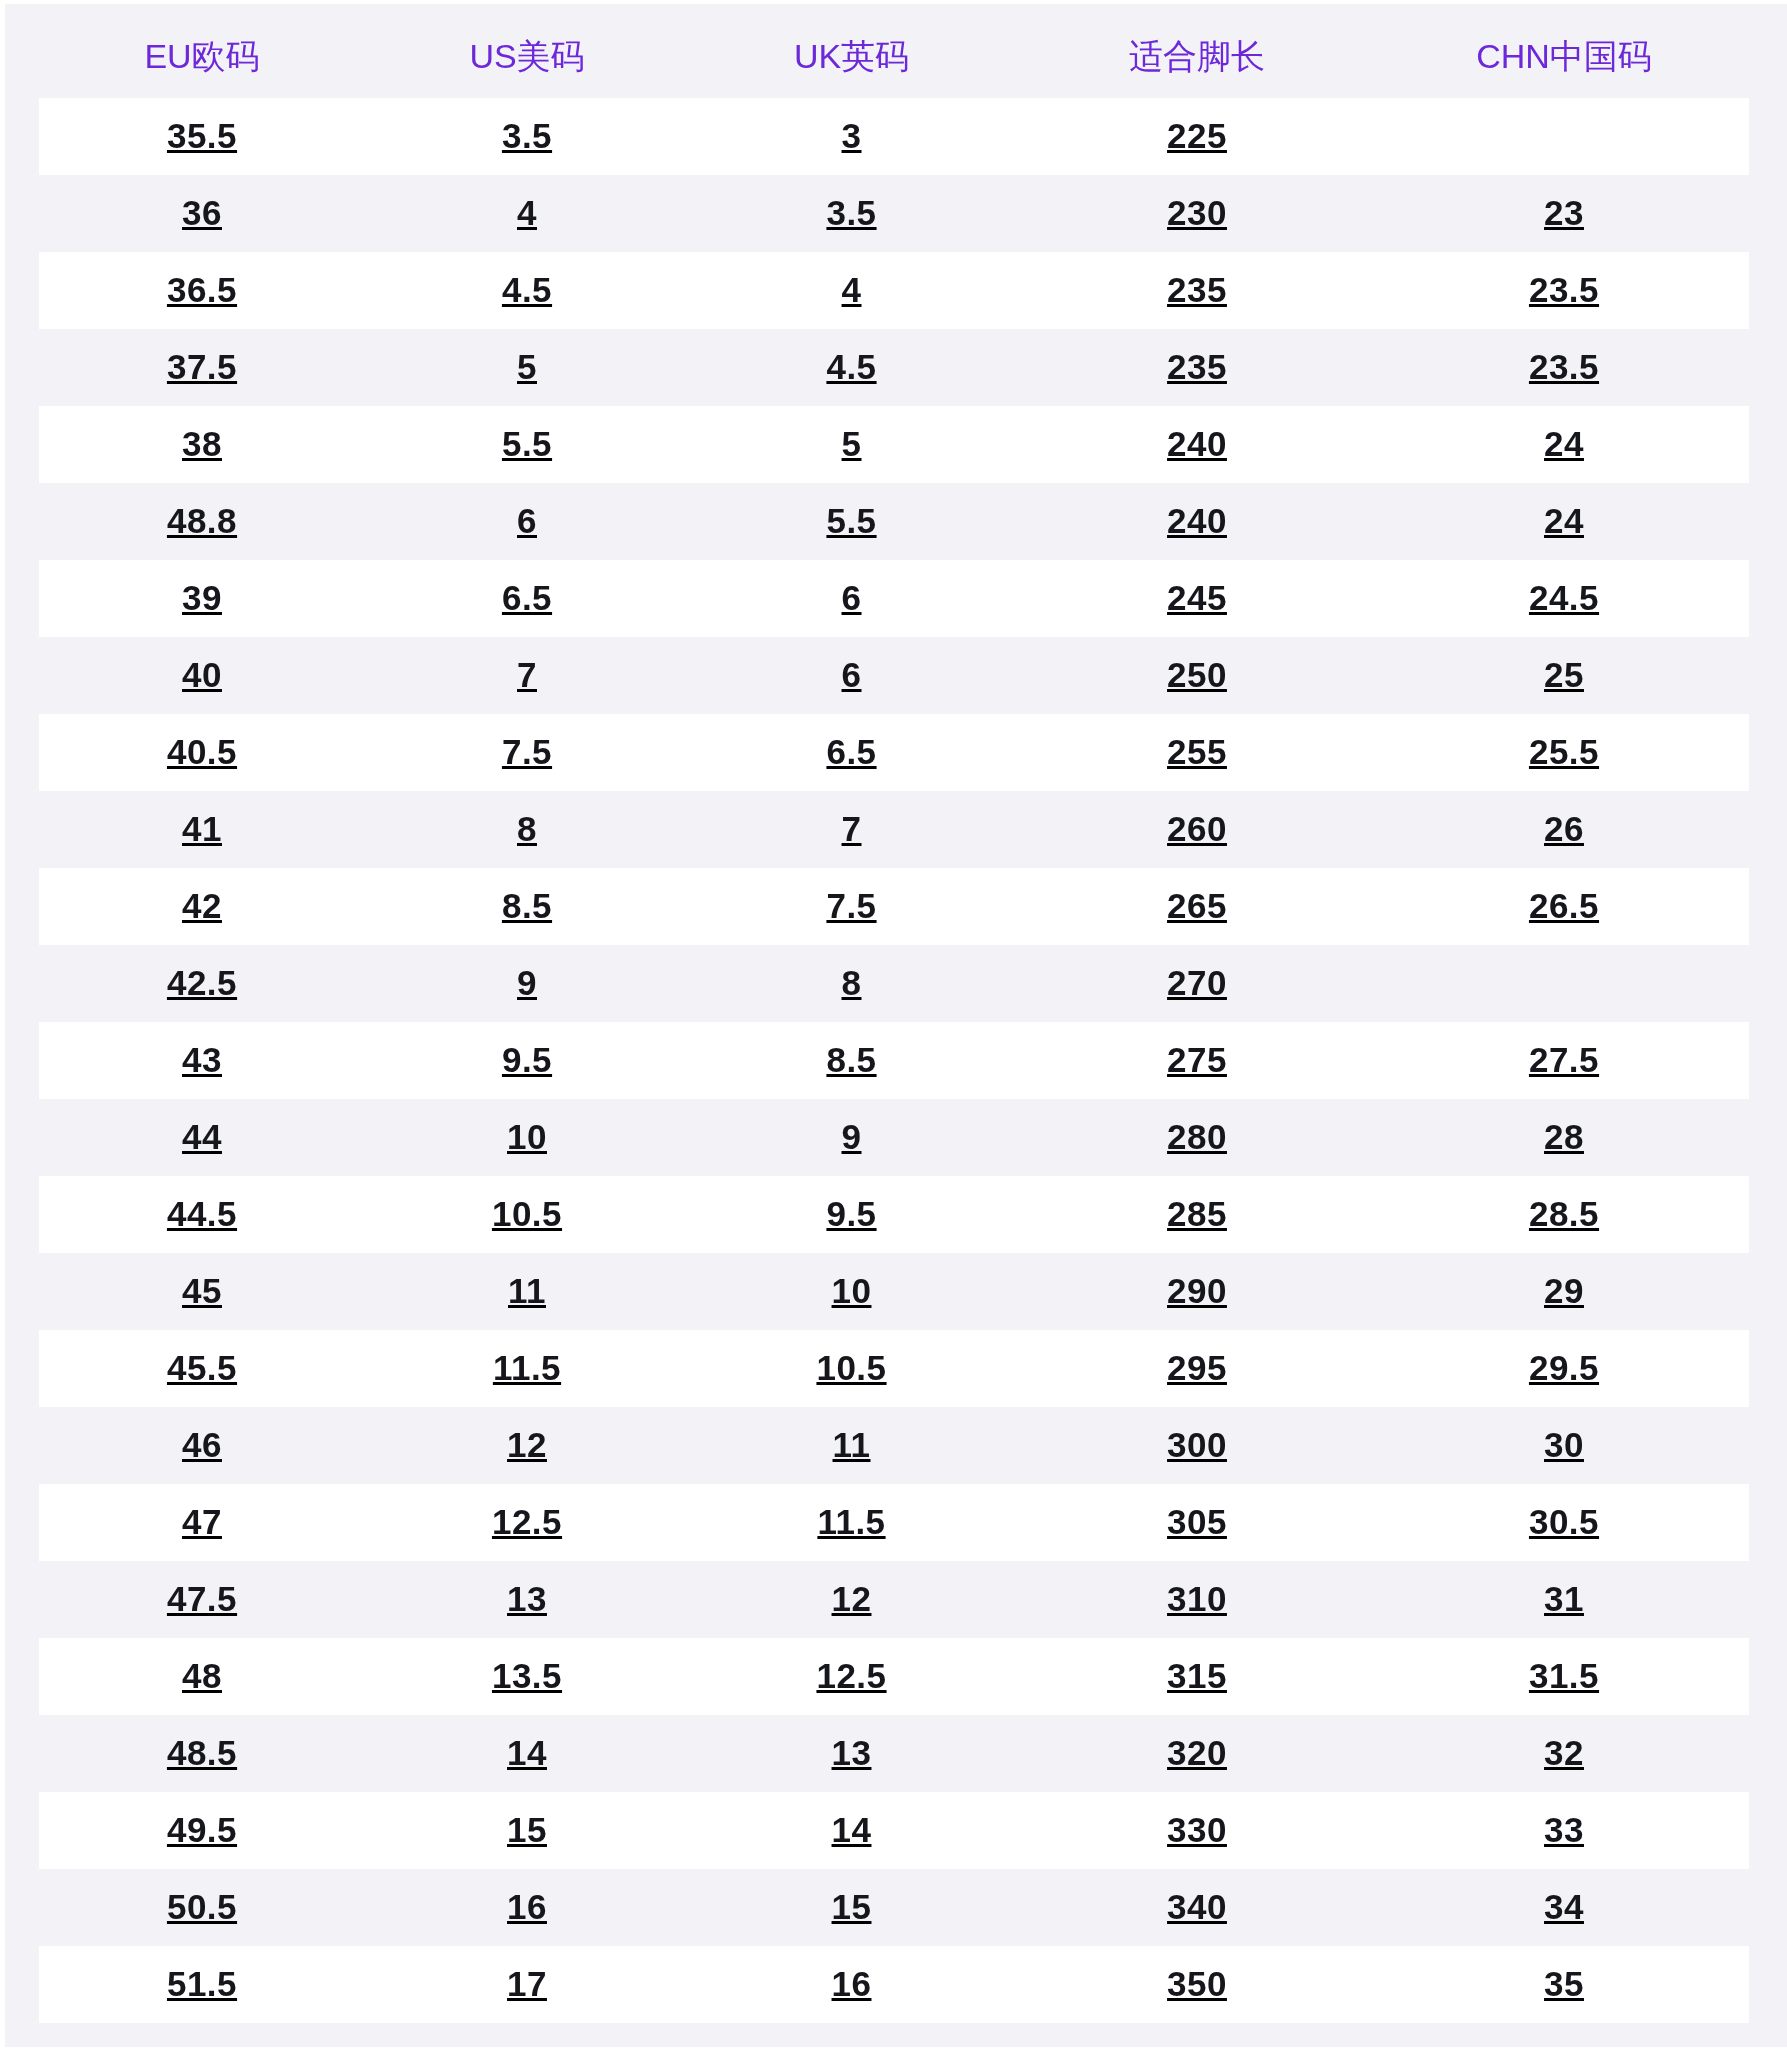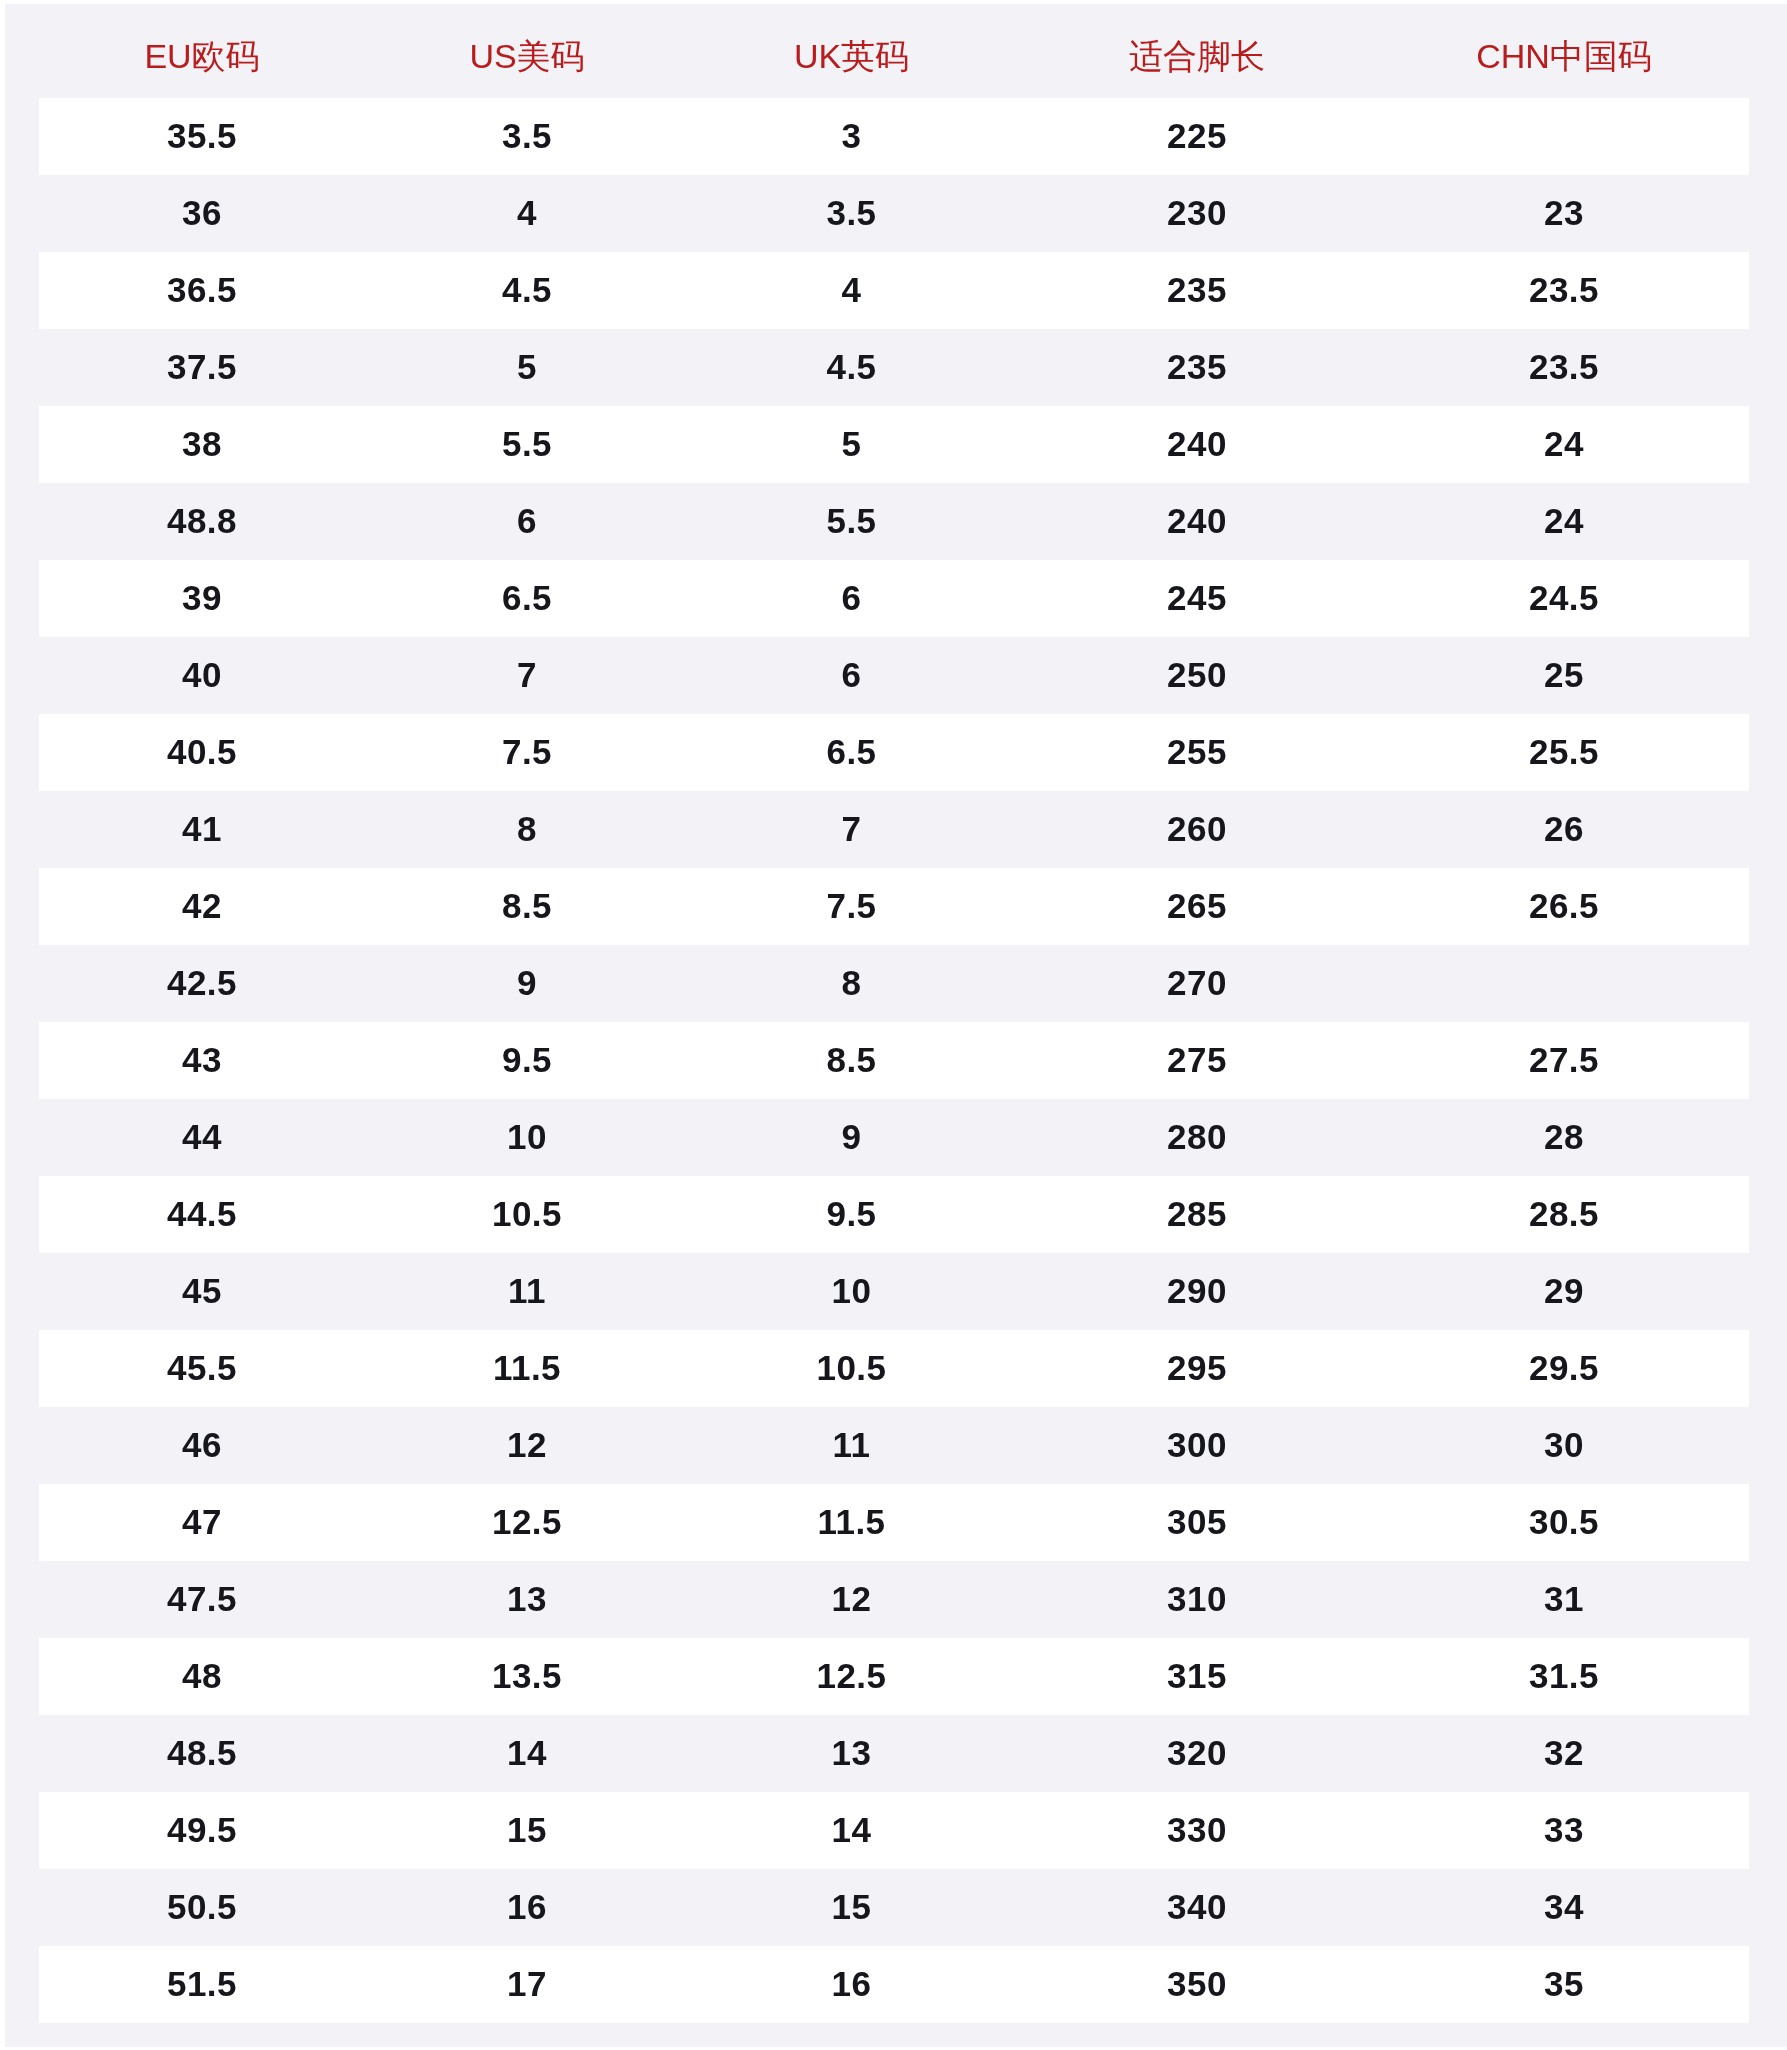--- a/index.html
+++ b/index.html
@@ -30,26 +30,27 @@
     align-items: center;
   }
   .header-row {
     height: 94px;
     padding-top: 0;
   }
   .header-cell {
     text-align: center;
     font-size: 34px;
     font-weight: 400;
-    color: #b91c1c;
+    color: #6d28d9;
     padding-top: 12.6px;
     white-space: nowrap;
   }
   .data-row {
     height: 77px;
+    text-decoration: underline;
   }
   .data-row.white {
     background: #ffffff;
   }
   .data-cell {
     text-align: center;
     font-size: 35px;
     font-weight: 700;
     color: #16161d;
     letter-spacing: 0.5px;

